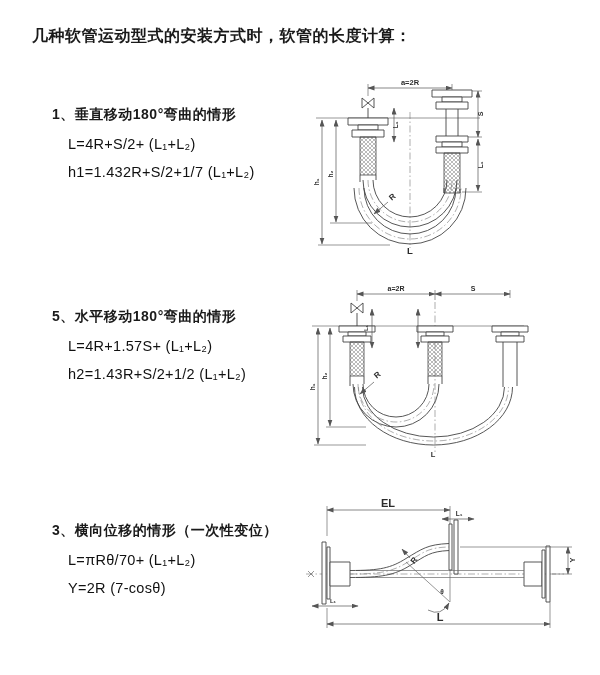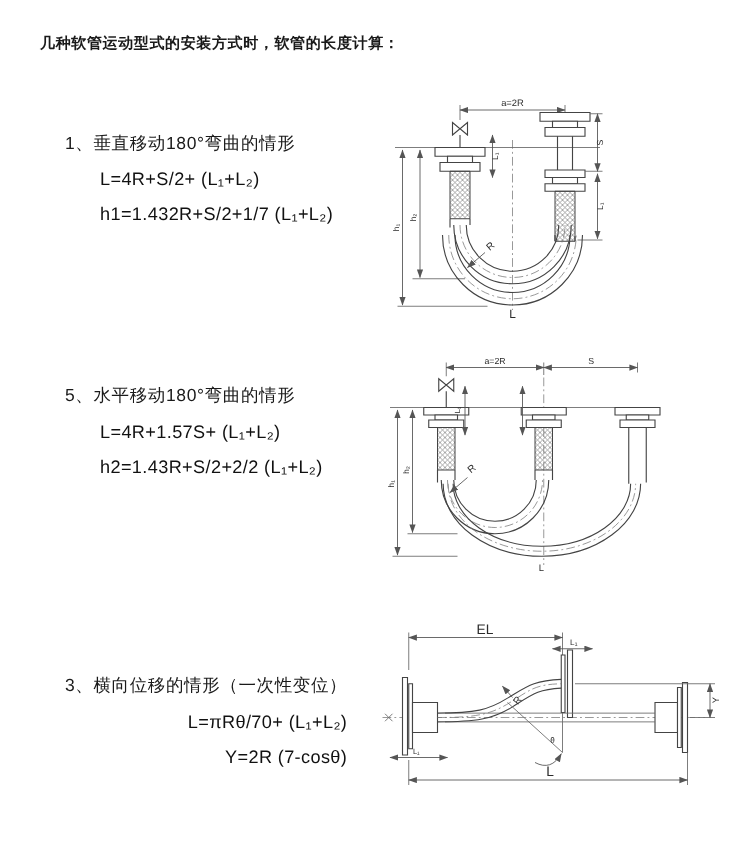--- a/index.html
+++ b/index.html
@@ -1,26 +1,26 @@
 <!DOCTYPE html>
 <html><head>
 <meta charset="utf-8">
 <style>
   html,body{margin:0;padding:0;}
   body{width:600px;height:675px;background:#ffffff;position:relative;overflow:hidden;
        font-family:"Liberation Sans","DejaVu Sans",sans-serif;color:#1a1a1a;}
   .page{position:absolute;inset:0;background:#fff;}
-  .title{position:absolute;left:32px;top:26px;font-size:12px;font-weight:700;letter-spacing:0.5px;}
+  .title{position:absolute;left:32px;top:26px;font-size:16px;font-weight:700;letter-spacing:0.5px;}
   .section{position:absolute;}
-  .sec-heading{font-size:14px;font-weight:400;letter-spacing:0.5px;margin-bottom:6px;}
-  .formula{font-size:14.5px;font-weight:500;letter-spacing:0.3px;margin-left:28px;line-height:28px;color:#111;}
+  .sec-heading{font-size:14px;font-weight:700;letter-spacing:0.5px;margin-bottom:6px;}
+  .formula{font-size:14.5px;font-weight:500;letter-spacing:0.3px;margin-left:16px;line-height:28px;color:#111;}
   #sec1{left:52px;top:106px;}
   #sec2{left:52px;top:308px;}
-  #sec3{left:52px;top:540px;text-align:right;}
-  .diag{position:absolute;}
+  #sec3{left:52px;top:522px;}
+  .diag{position:absolute;font-weight:bold;}
   #diag1{left:310px;top:76px;}
   #diag2{left:308px;top:282px;}
   #diag3{left:300px;top:492px;}
   svg{display:block;}
   svg line,svg path,svg rect{vector-effect:non-scaling-stroke;}
   .thin{stroke:#6a6a6a;stroke-width:0.7;fill:none;}
   .wall{stroke:#444;stroke-width:0.9;fill:none;}
   .cl{stroke:#777;stroke-width:0.6;fill:none;stroke-dasharray:7 2.5 1.5 2.5;}
   .fl{stroke:#444;stroke-width:0.9;fill:#ffffff;}
   .dim{stroke:#555;stroke-width:0.7;fill:none;}
@@ -35,21 +35,21 @@
 
   <div class="section" id="sec1">
     <div class="sec-heading">1、垂直移动180°弯曲的情形</div>
     <div class="formula">L=4R+S/2+ (L₁+L₂)</div>
     <div class="formula">h1=1.432R+S/2+1/7 (L₁+L₂)</div>
   </div>
 
   <div class="section" id="sec2">
     <div class="sec-heading">5、水平移动180°弯曲的情形</div>
     <div class="formula">L=4R+1.57S+ (L₁+L₂)</div>
-    <div class="formula">h2=1.43R+S/2+2/2 (L₁+L₂)</div>
+    <div class="formula">h2=1.43R+S/2+1/2 (L₁+L₂)</div>
   </div>
 
   <div class="section" id="sec3">
     <div class="sec-heading">3、横向位移的情形（一次性变位）</div>
     <div class="formula">L=πRθ/70+ (L₁+L₂)</div>
     <div class="formula">Y=2R (7-cosθ)</div>
   </div>
 
   <div class="diag" id="diag1">
     <svg width="256" height="180" viewBox="0 0 256 180">

